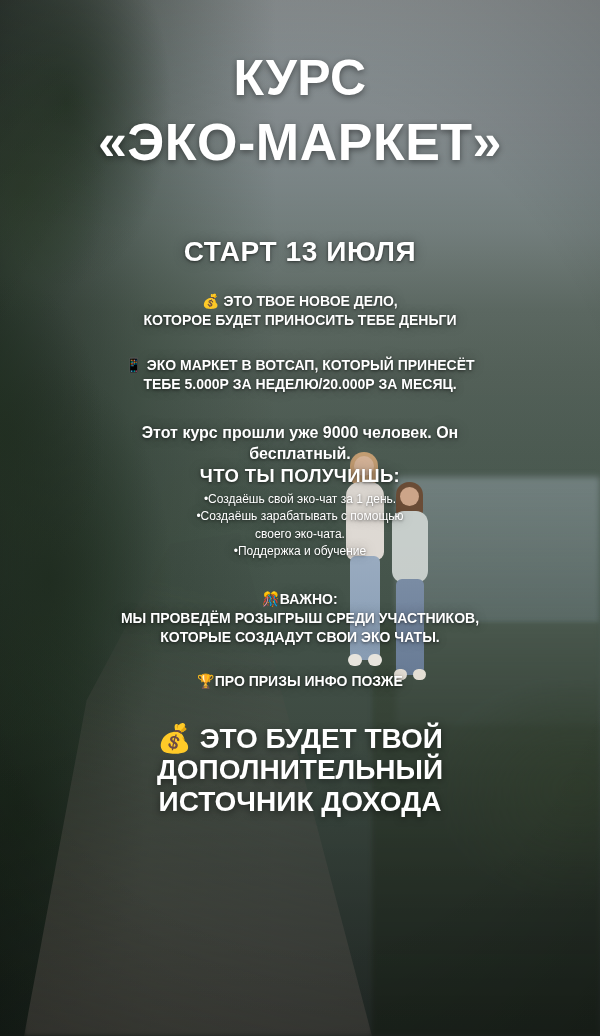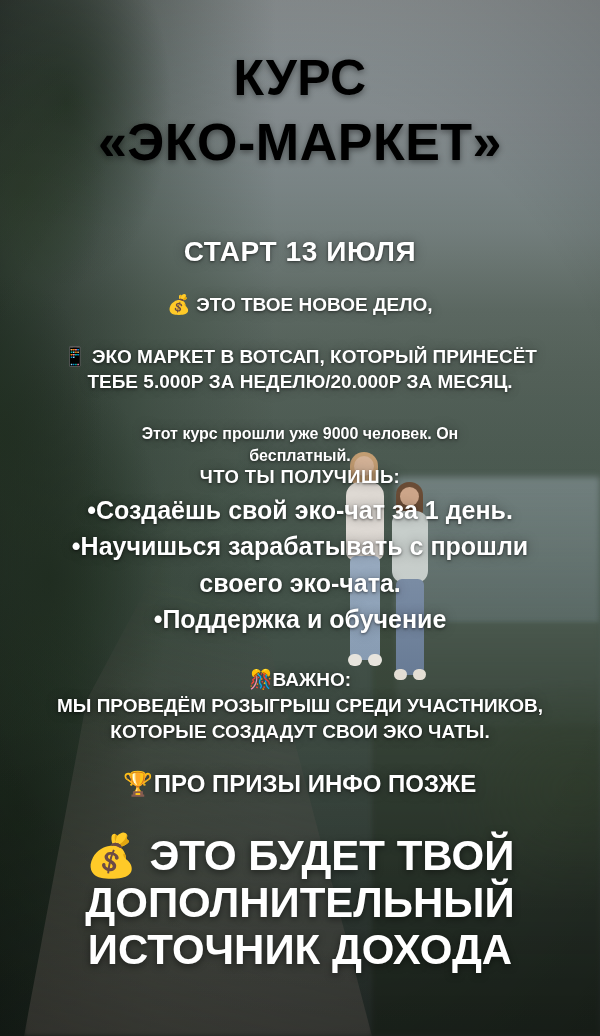--- a/index.html
+++ b/index.html
@@ -176,66 +176,66 @@
     color: #ffffff;
     text-align: center;
     text-shadow: 0 1px 3px rgba(0,0,0,0.55), 0 0 12px rgba(0,0,0,0.35);
   }
   .title {
     margin-top: 52px;
     font-weight: bold;
     font-size: 50px;
     line-height: 1.06;
     letter-spacing: 0.5px;
-    color: #000000;
+    color: #ffffff;
     text-shadow: 0 2px 6px rgba(0,0,0,0.45);
   }
   .title .line2 {
     font-size: 52px;
     display: block;
     margin-top: 10px;
     white-space: nowrap;
   }
   .start {
     margin-top: 66px;
     font-weight: bold;
     font-size: 28px;
     letter-spacing: 0.6px;
   }
   .block {
     margin-top: 24px;
     font-weight: bold;
-    font-size: 19px;
+    font-size: 14px;
     line-height: 1.35;
     max-width: 520px;
   }
   .block.b2 { margin-top: 26px; }
   .block.b3 { margin-top: 28px; font-size: 16px; }
   .list-head {
     font-weight: bold;
     font-size: 18.5px;
     letter-spacing: 0.4px;
   }
   .list {
     margin-top: 4px;
-    font-weight: bold;
-    font-size: 25px;
+    font-weight: normal;
+    font-size: 12px;
     line-height: 1.45;
     max-width: 500px;
   }
   .block.b4 { margin-top: 30px; }
   .prize {
     margin-top: 26px;
     font-weight: bold;
-    font-size: 24px;
+    font-size: 14px;
   }
   .big {
     margin-top: 34px;
     font-weight: bold;
-    font-size: 42px;
+    font-size: 28px;
     line-height: 1.12;
     color: #ffffff;
     text-shadow: 0 2px 7px rgba(0,0,0,0.5);
     max-width: 560px;
   }
   .big .l1 { white-space: nowrap; }
   .big .l2 { display: block; }
   .big .l3 { display: block; }
   .emoji {
     font-family: "DejaVu Sans", sans-serif;
@@ -278,37 +278,38 @@
     <div class="title">
       <span>КУРС</span>
       <span class="line2">«ЭКО-МАРКЕТ»</span>
     </div>
 
     <div class="start">СТАРТ 13 ИЮЛЯ</div>
 
     <div class="block b1">
       <span class="emoji">💰</span>
       <span>ЭТО ТВОЕ НОВОЕ ДЕЛО,</span><br>
+      <span>КОТОРОЕ БУДЕТ ПРИНОСИТЬ ТЕБЕ ДЕНЬГИ</span>
     </div>
 
     <div class="block b2">
       <span class="emoji">📱</span>
       <span>ЭКО МАРКЕТ В ВОТСАП, КОТОРЫЙ ПРИНЕСЁТ</span><br>
       <span>ТЕБЕ 5.000Р ЗА НЕДЕЛЮ/20.000Р ЗА МЕСЯЦ.</span>
     </div>
 
     <div class="block b3">
       <span>Этот курс прошли уже 9000 человек. Он</span><br>
       <span>бесплатный.</span>
     </div>
 
     <div class="list-head">ЧТО ТЫ ПОЛУЧИШЬ:</div>
     <div class="list">
       <span>•Создаёшь свой эко-чат за 1 день.</span><br>
-      <span>•Научишься зарабатывать с прошли</span><br>
+      <span>•Создаёшь зарабатывать с помощью</span><br>
       <span>своего эко-чата.</span><br>
       <span>•Поддержка и обучение</span>
     </div>
 
     <div class="block b4">
       <span class="emoji">🎊</span><span>ВАЖНО:</span><br>
       <span>МЫ ПРОВЕДЁМ РОЗЫГРЫШ СРЕДИ УЧАСТНИКОВ,</span><br>
       <span>КОТОРЫЕ СОЗДАДУТ СВОИ ЭКО ЧАТЫ.</span>
     </div>
 

